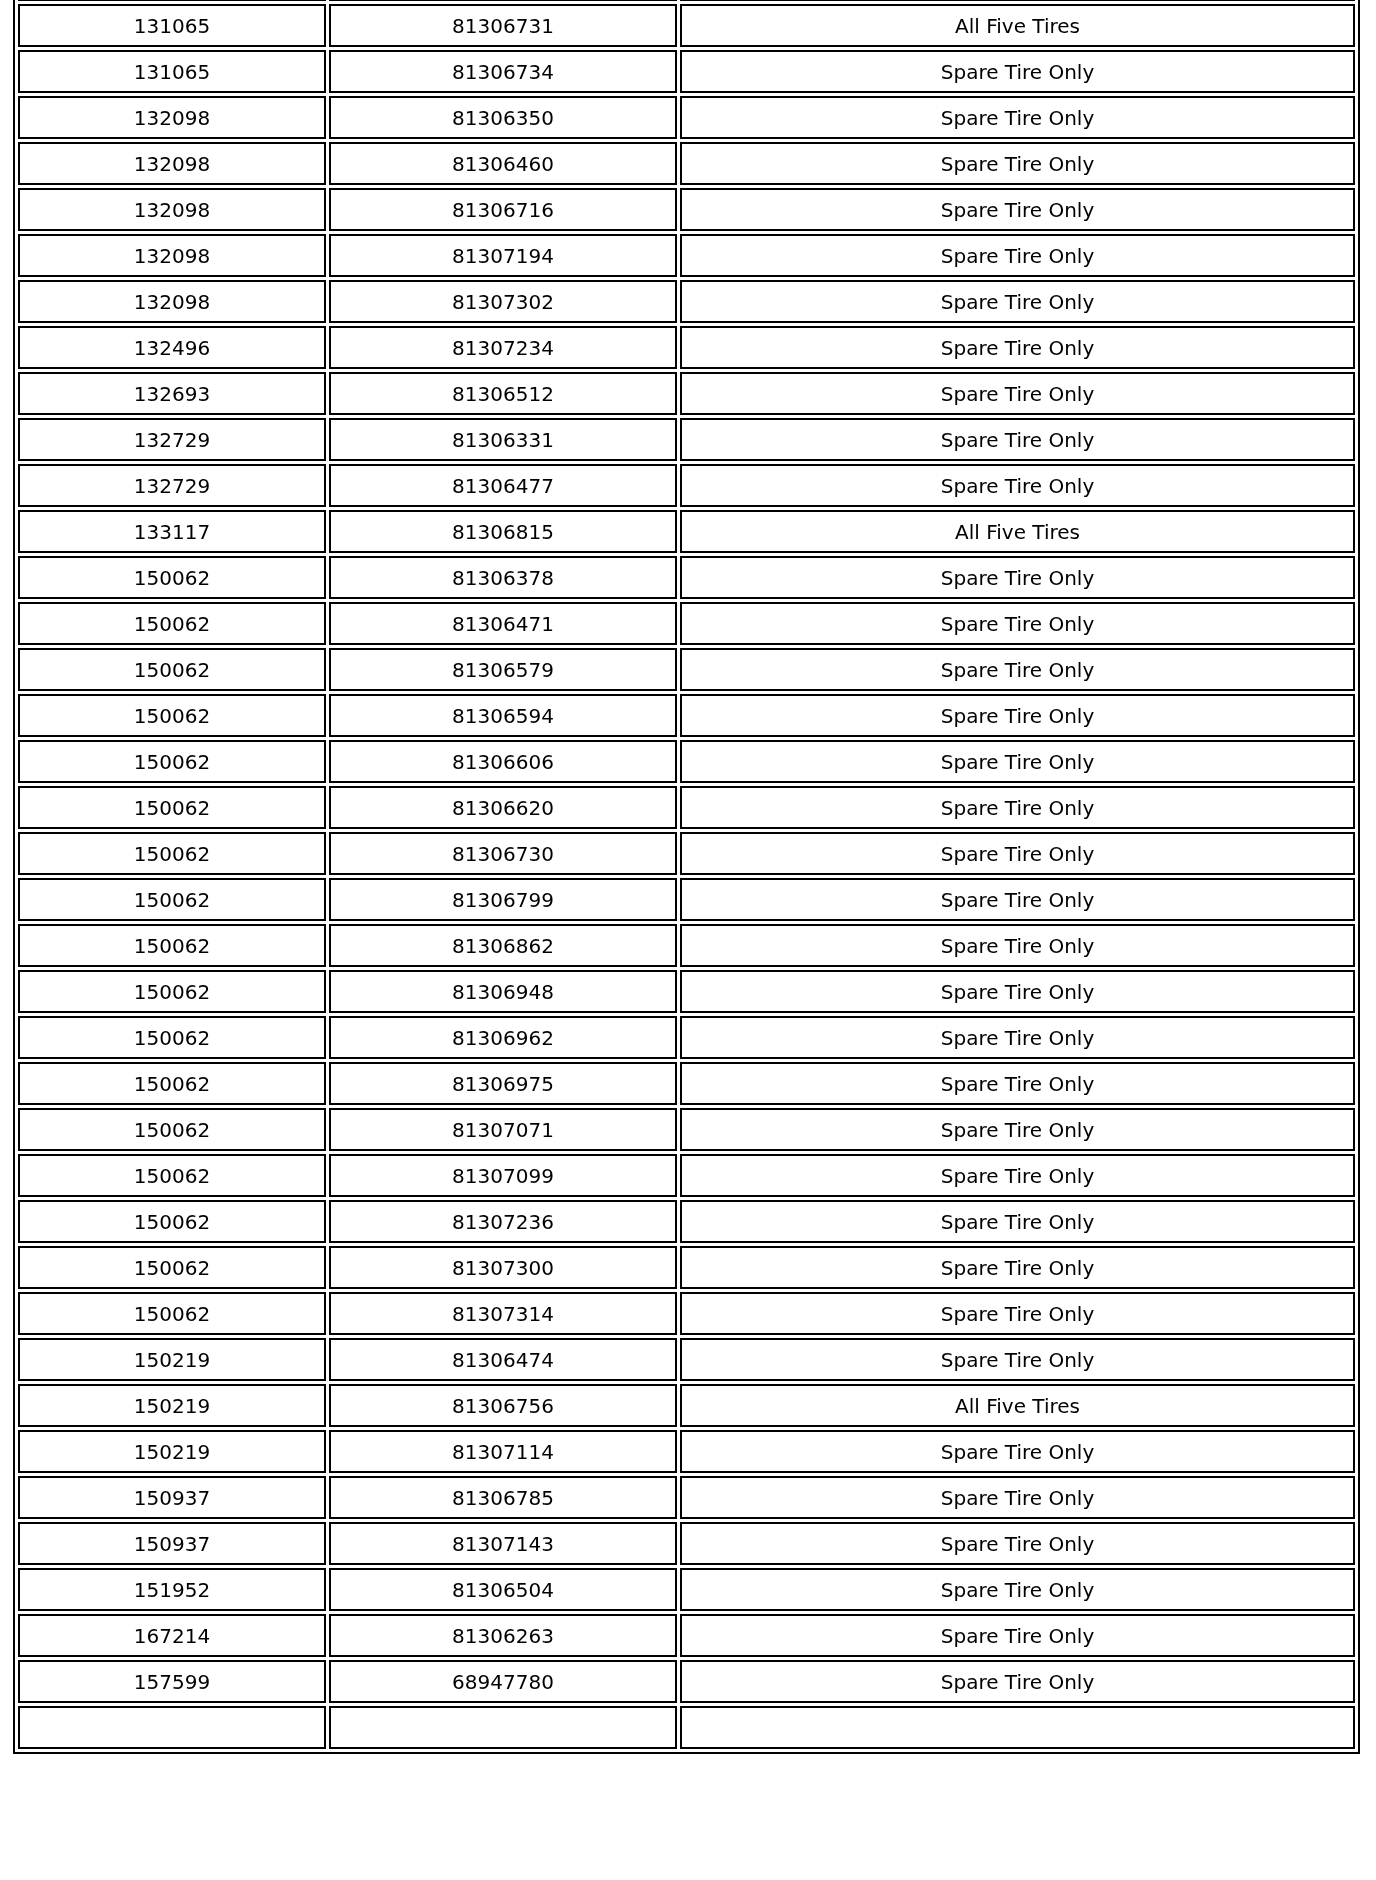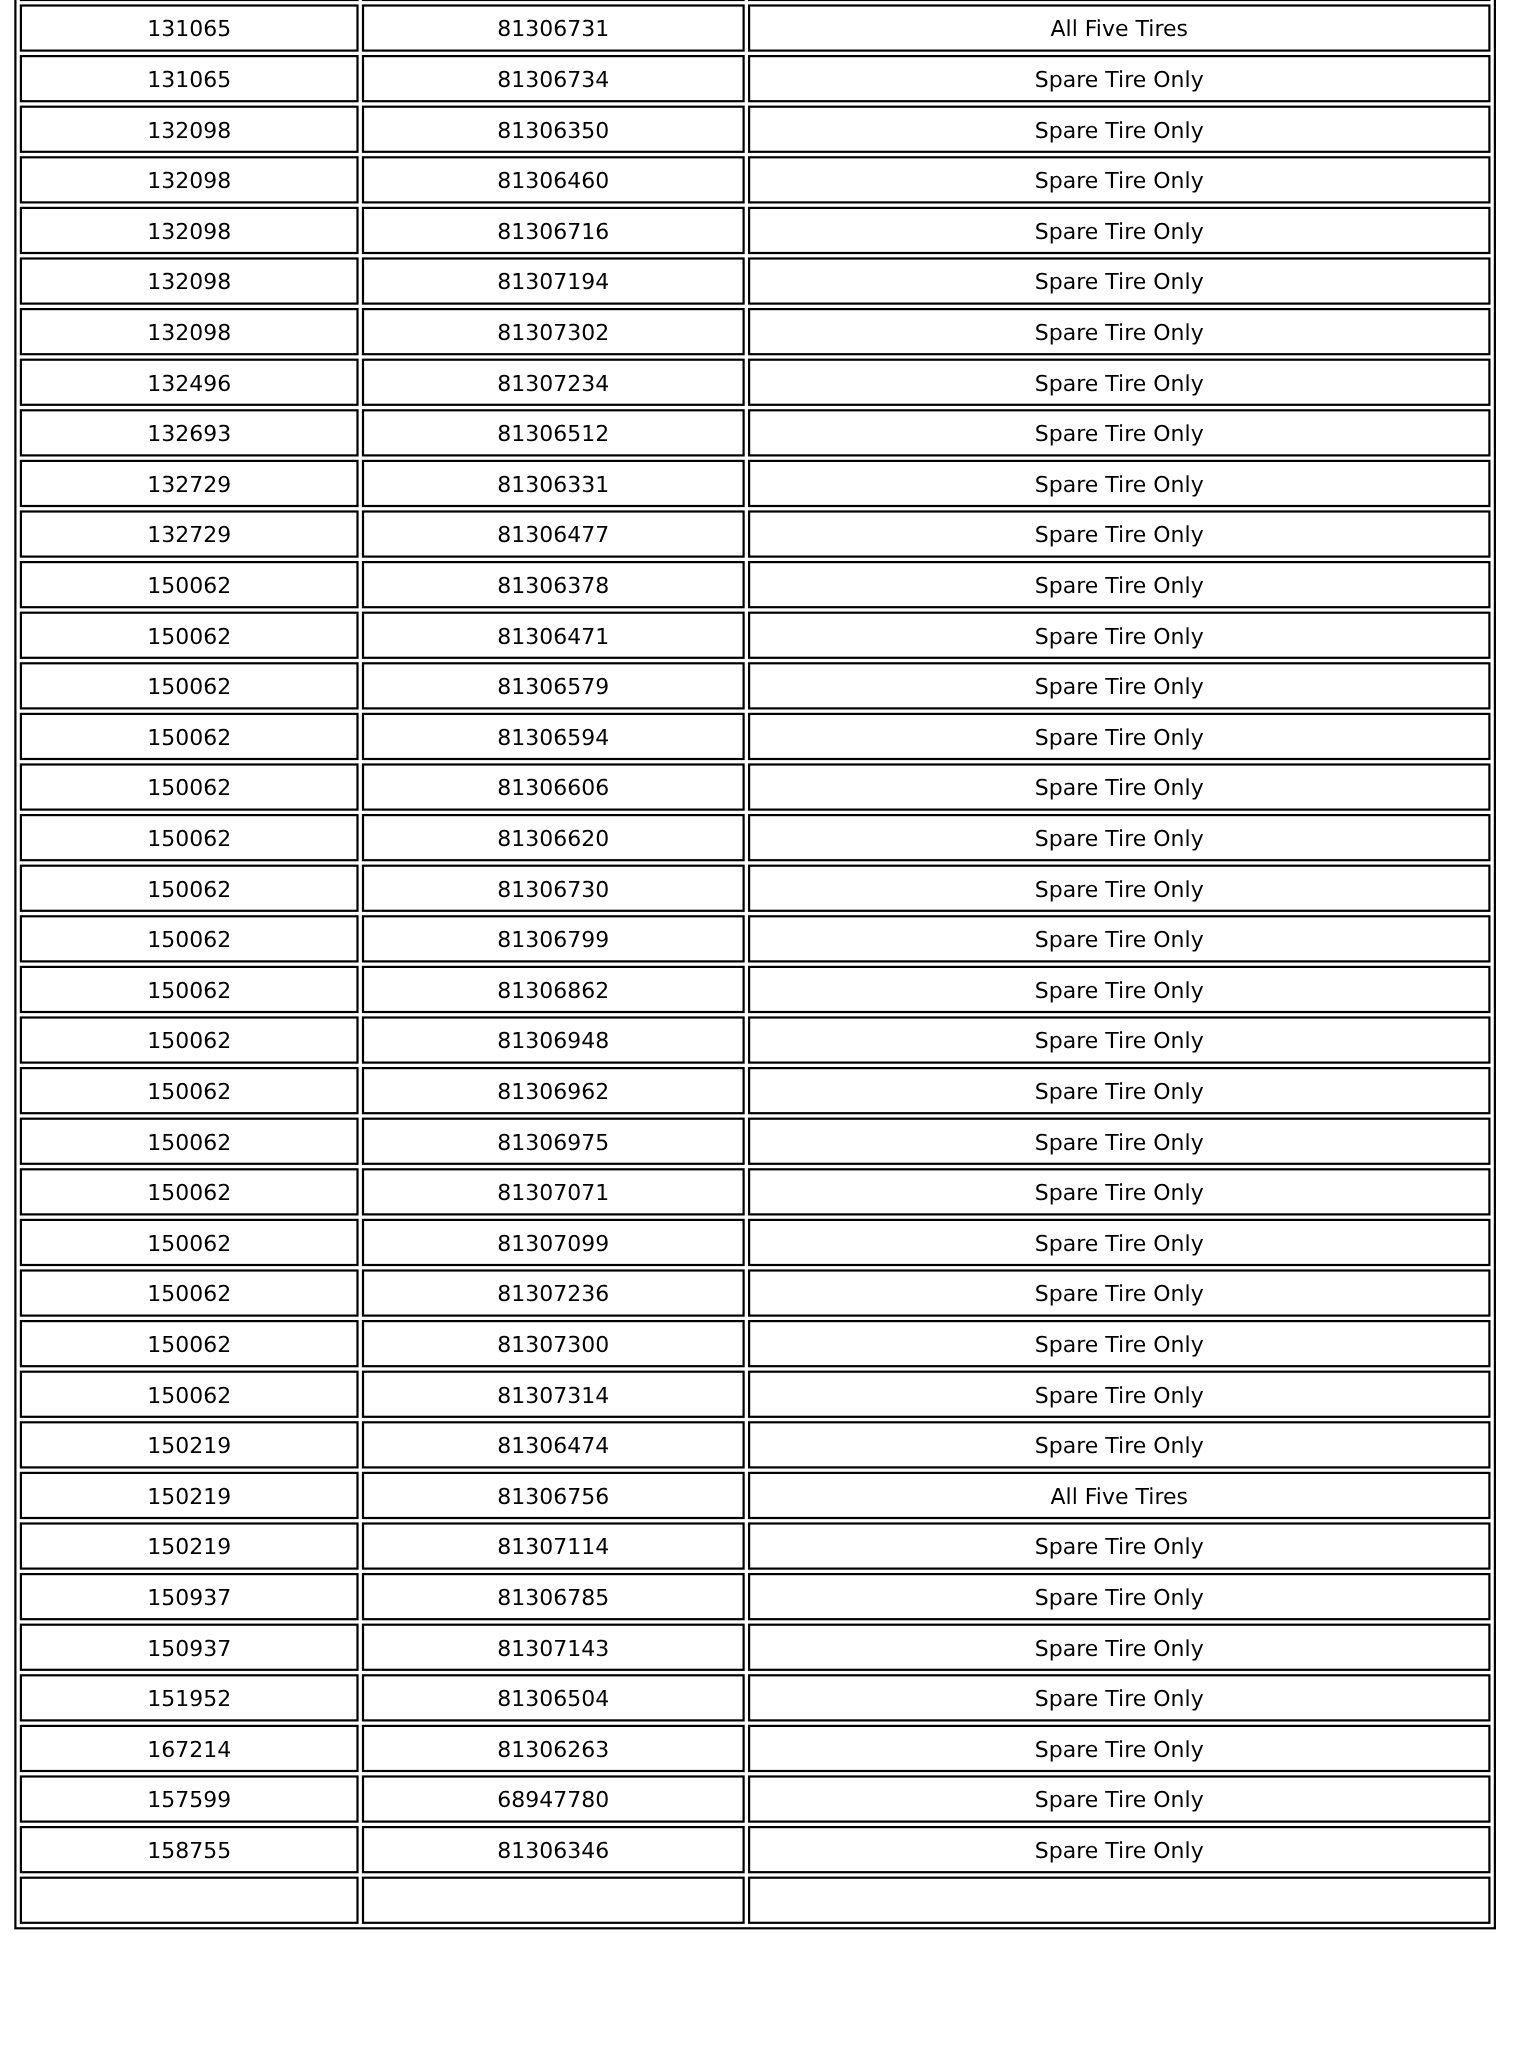--- a/index.html
+++ b/index.html
@@ -114,20 +114,25 @@
     <td class="c2">81306331</td>
     <td class="c3">Spare Tire Only</td>
   </tr>
 
   <tr>
     <td class="c1">132729</td>
     <td class="c2">81306477</td>
     <td class="c3">Spare Tire Only</td>
   </tr>
 
+  <tr>
+    <td class="c1">133117</td>
+    <td class="c2">81306815</td>
+    <td class="c3">All Five Tires</td>
+  </tr>
 
 
   <tr>
     <td class="c1">150062</td>
     <td class="c2">81306378</td>
     <td class="c3">Spare Tire Only</td>
   </tr>
 
   <tr>
     <td class="c1">150062</td>
@@ -267,25 +272,20 @@
     <td class="c3">Spare Tire Only</td>
   </tr>
 
   <tr>
     <td class="c1">157599</td>
     <td class="c2">68947780</td>
     <td class="c3">Spare Tire Only</td>
   </tr>
 
 
-  <tr>
-    <td class="c1">158755</td>
-    <td class="c2">81306346</td>
-    <td class="c3">Spare Tire Only</td>
-  </tr>
 
   <tr>
     <td class="c1"></td>
     <td class="c2"></td>
     <td class="c3"></td>
   </tr>
 </tbody>
   </table>
 </div>
 

